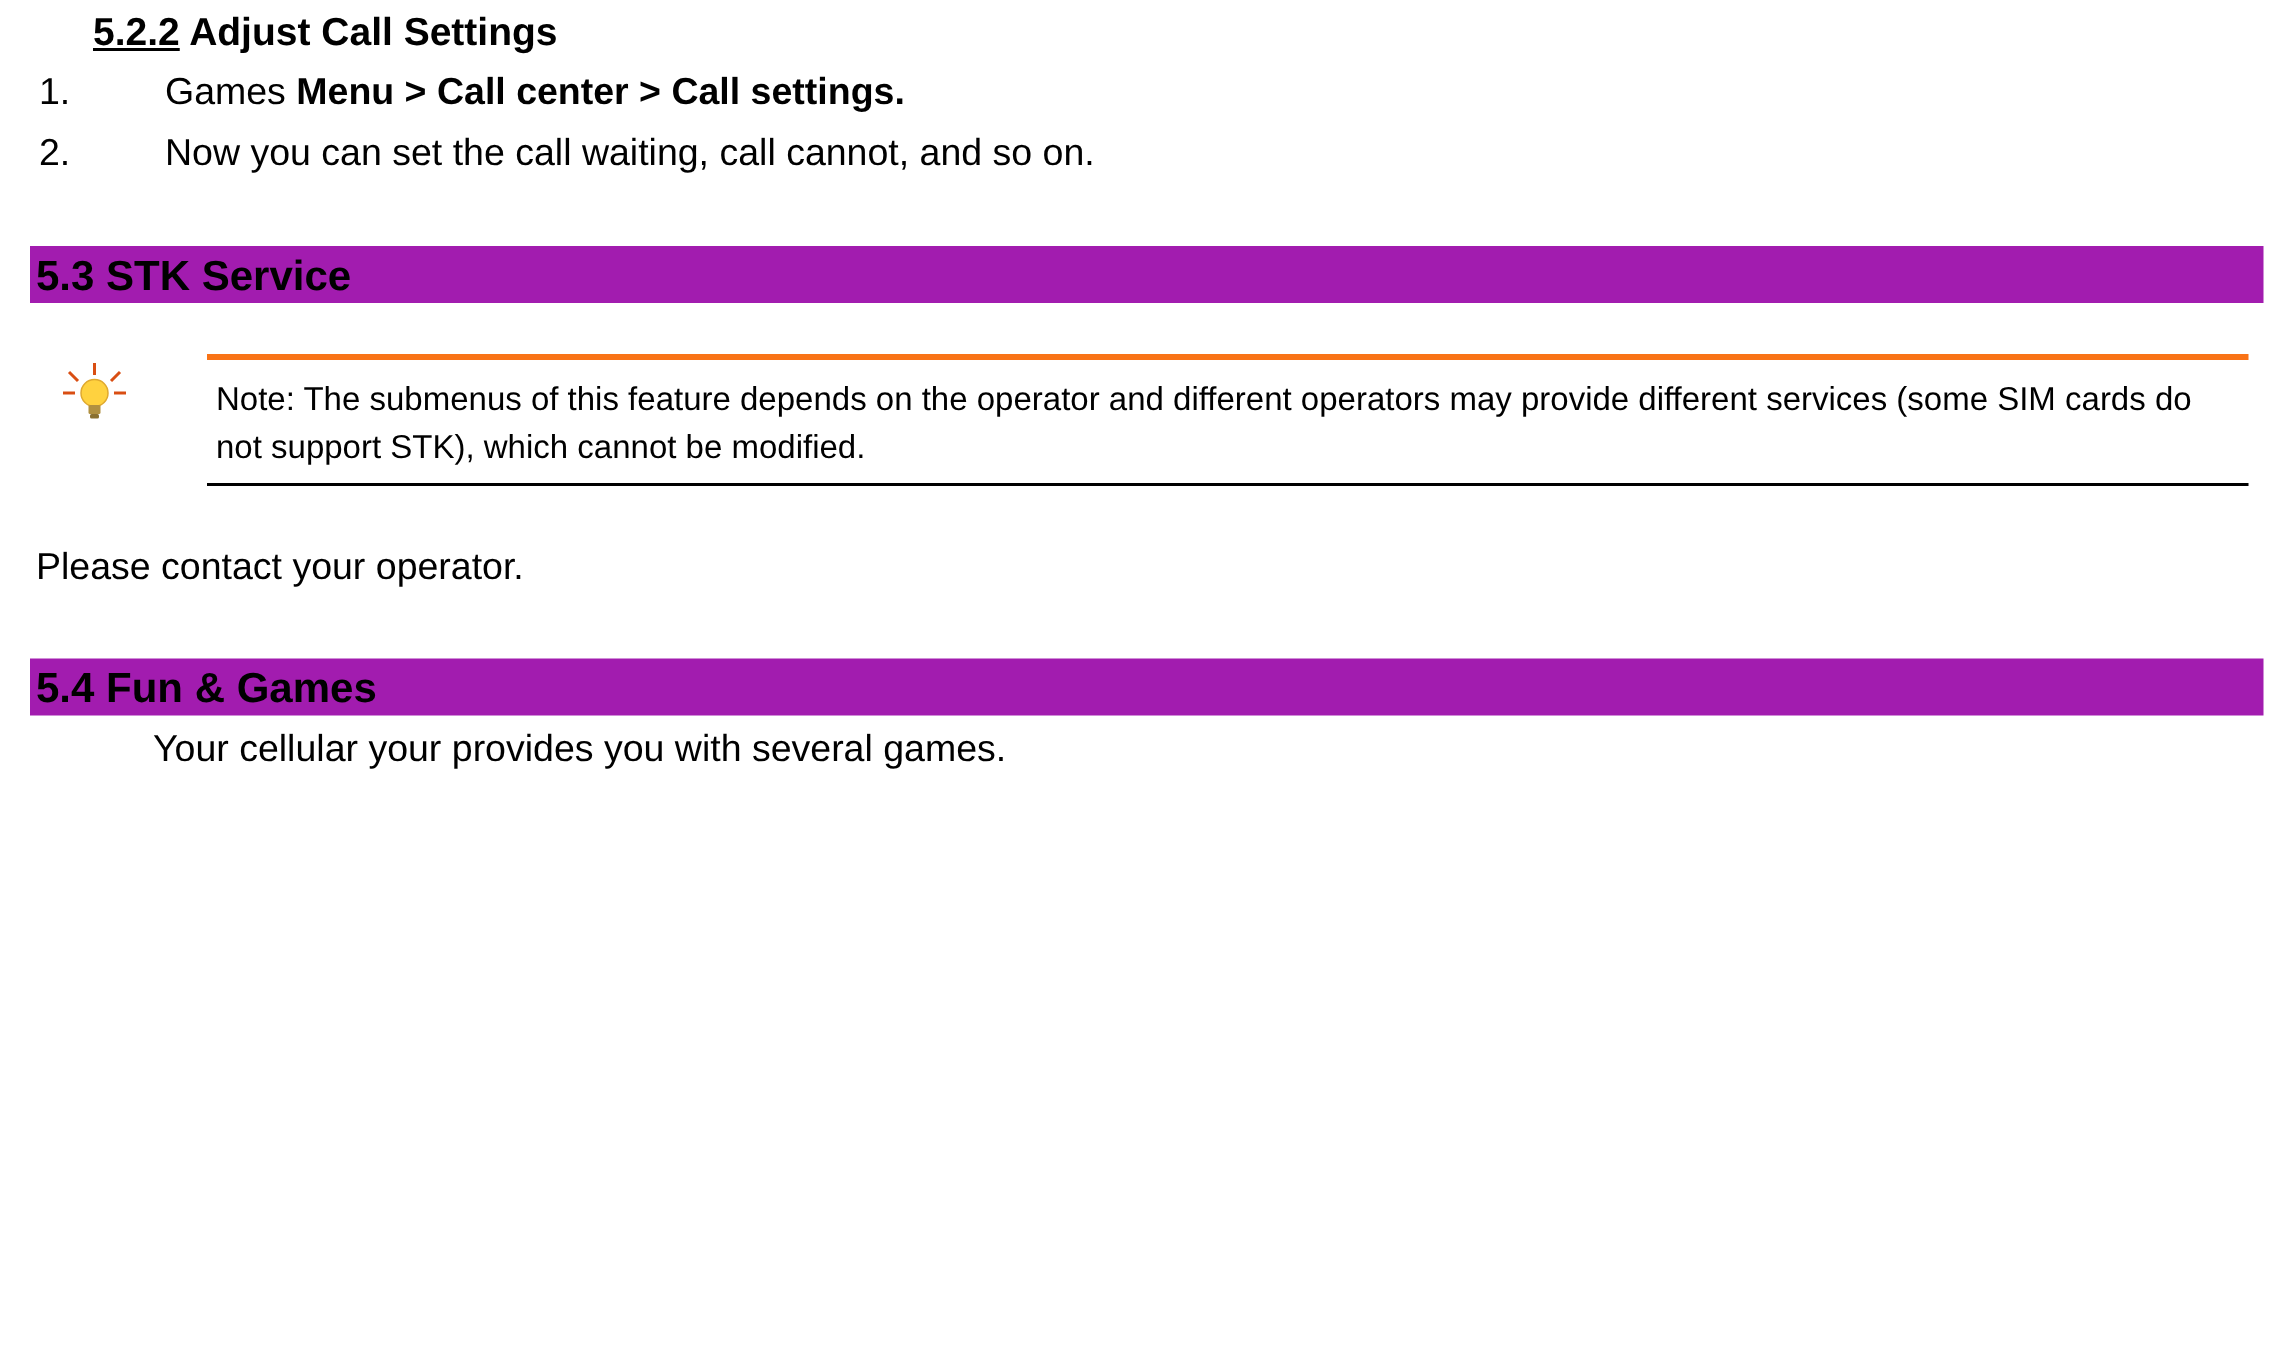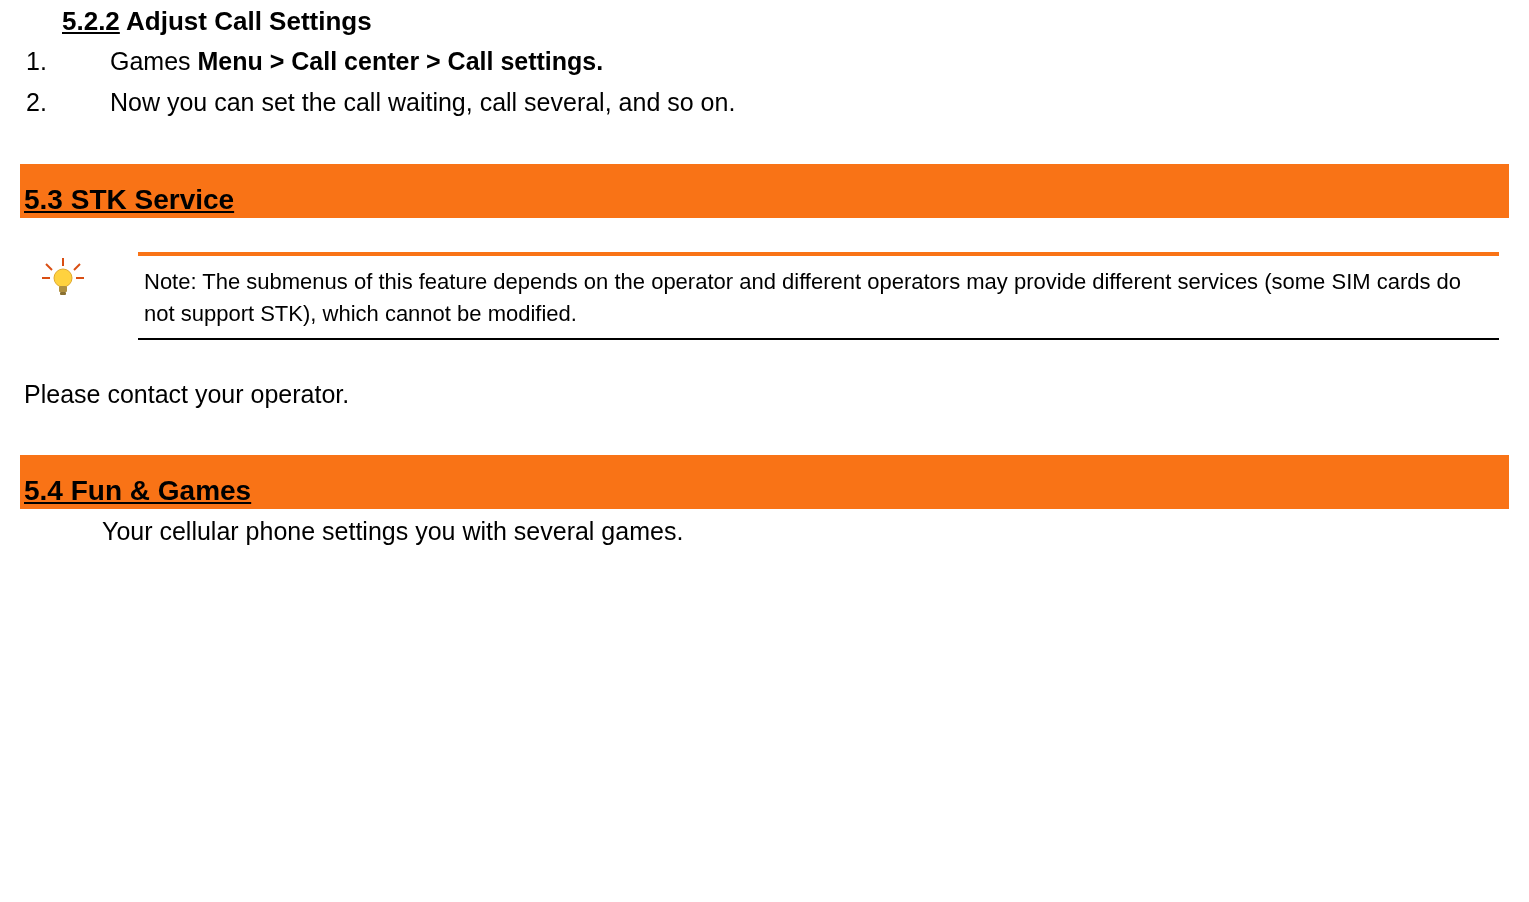--- a/index.html
+++ b/index.html
@@ -8,22 +8,22 @@
   .sub-heading {
     font-size: 26px; font-weight: bold; padding: 0 0 0 42px; margin-top: 6px;
   }
   .sub-heading .num { text-decoration: underline; text-align: right; }
   .numbered-line {
     font-size: 25px; display: flex; padding-left: 0; margin-top: 8px; line-height: 1.3;
   }
   .numbered-line .n { width: 90px; text-align: left; padding-left: 6px; }
   .numbered-line .txt { flex: 1; }
   .sec-bar {
-    background: #f97316; font-size: 28px; font-weight: bold; padding: 20px 6px 2px 4px;
-    margin-top: 46px; width: 100%; text-decoration: underline;
+    background: #a21caf; font-size: 28px; font-weight: bold; padding: 4px 6px 2px 4px;
+    margin-top: 46px; width: 100%;
   }
   .note-block { display: flex; align-items: flex-start; margin-top: 34px; padding: 0 10px 0 8px; }
   .icon-wrap { width: 110px; padding-left: 12px; padding-top: 4px; }
   .note-box {
     flex: 1; border-top: 4px solid #f97316; border-bottom: 2px solid #000;
     padding: 10px 6px 8px 6px; font-size: 22px; line-height: 1.45;
   }
   .body-line { font-size: 25px; margin-top: 40px; padding-left: 4px; }
   .indent-line { font-size: 25px; padding-left: 82px; margin-top: 4px; line-height: 1.5; }
   .indent-line2 { font-size: 25px; padding-left: 100px; margin-top: 4px; line-height: 1.5; }
@@ -48,21 +48,21 @@
 
   <div class="numbered-line">
     <div class="n">1.</div>
     <div class="txt">
       <span>Games </span><b>Menu &gt; Call center &gt; Call settings.</b>
     </div>
   </div>
 
   <div class="numbered-line">
     <div class="n">2.</div>
-    <div class="txt">Now you can set the call waiting, call several, and so on.</div>
+    <div class="txt">Now you can set the call waiting, call cannot, and so on.</div>
   </div>
 
   <div class="sec-bar">5.3 STK Service</div>
 
   <div class="note-block">
     <div class="icon-wrap">
       <svg class="bulb-svg" viewBox="0 0 46 46">
         <g>
           <line x1="23" y1="2" x2="23" y2="10" stroke="#d94e13" stroke-width="2"></line>
           <line x1="6" y1="8" x2="12" y2="14" stroke="#d94e13" stroke-width="2"></line>
@@ -74,17 +74,17 @@
           <rect x="20" y="36" width="6" height="3" rx="1" fill="#8a7030"></rect>
         </g>
       </svg>
     </div>
     <div class="note-box">Note: The submenus of this feature depends on the operator and different operators may provide different services (some SIM cards do not support STK), which cannot be modified.</div>
   </div>
 
   <div class="body-line">Please contact your operator.</div>
 
   <div class="sec-bar">5.4 Fun &amp; Games</div>
-  <div class="indent-line">Your cellular phone settings you with several games.</div>
+  <div class="indent-line">Your cellular your provides you with several games.</div>
 
 
 
 </div>
 
 </body></html>

